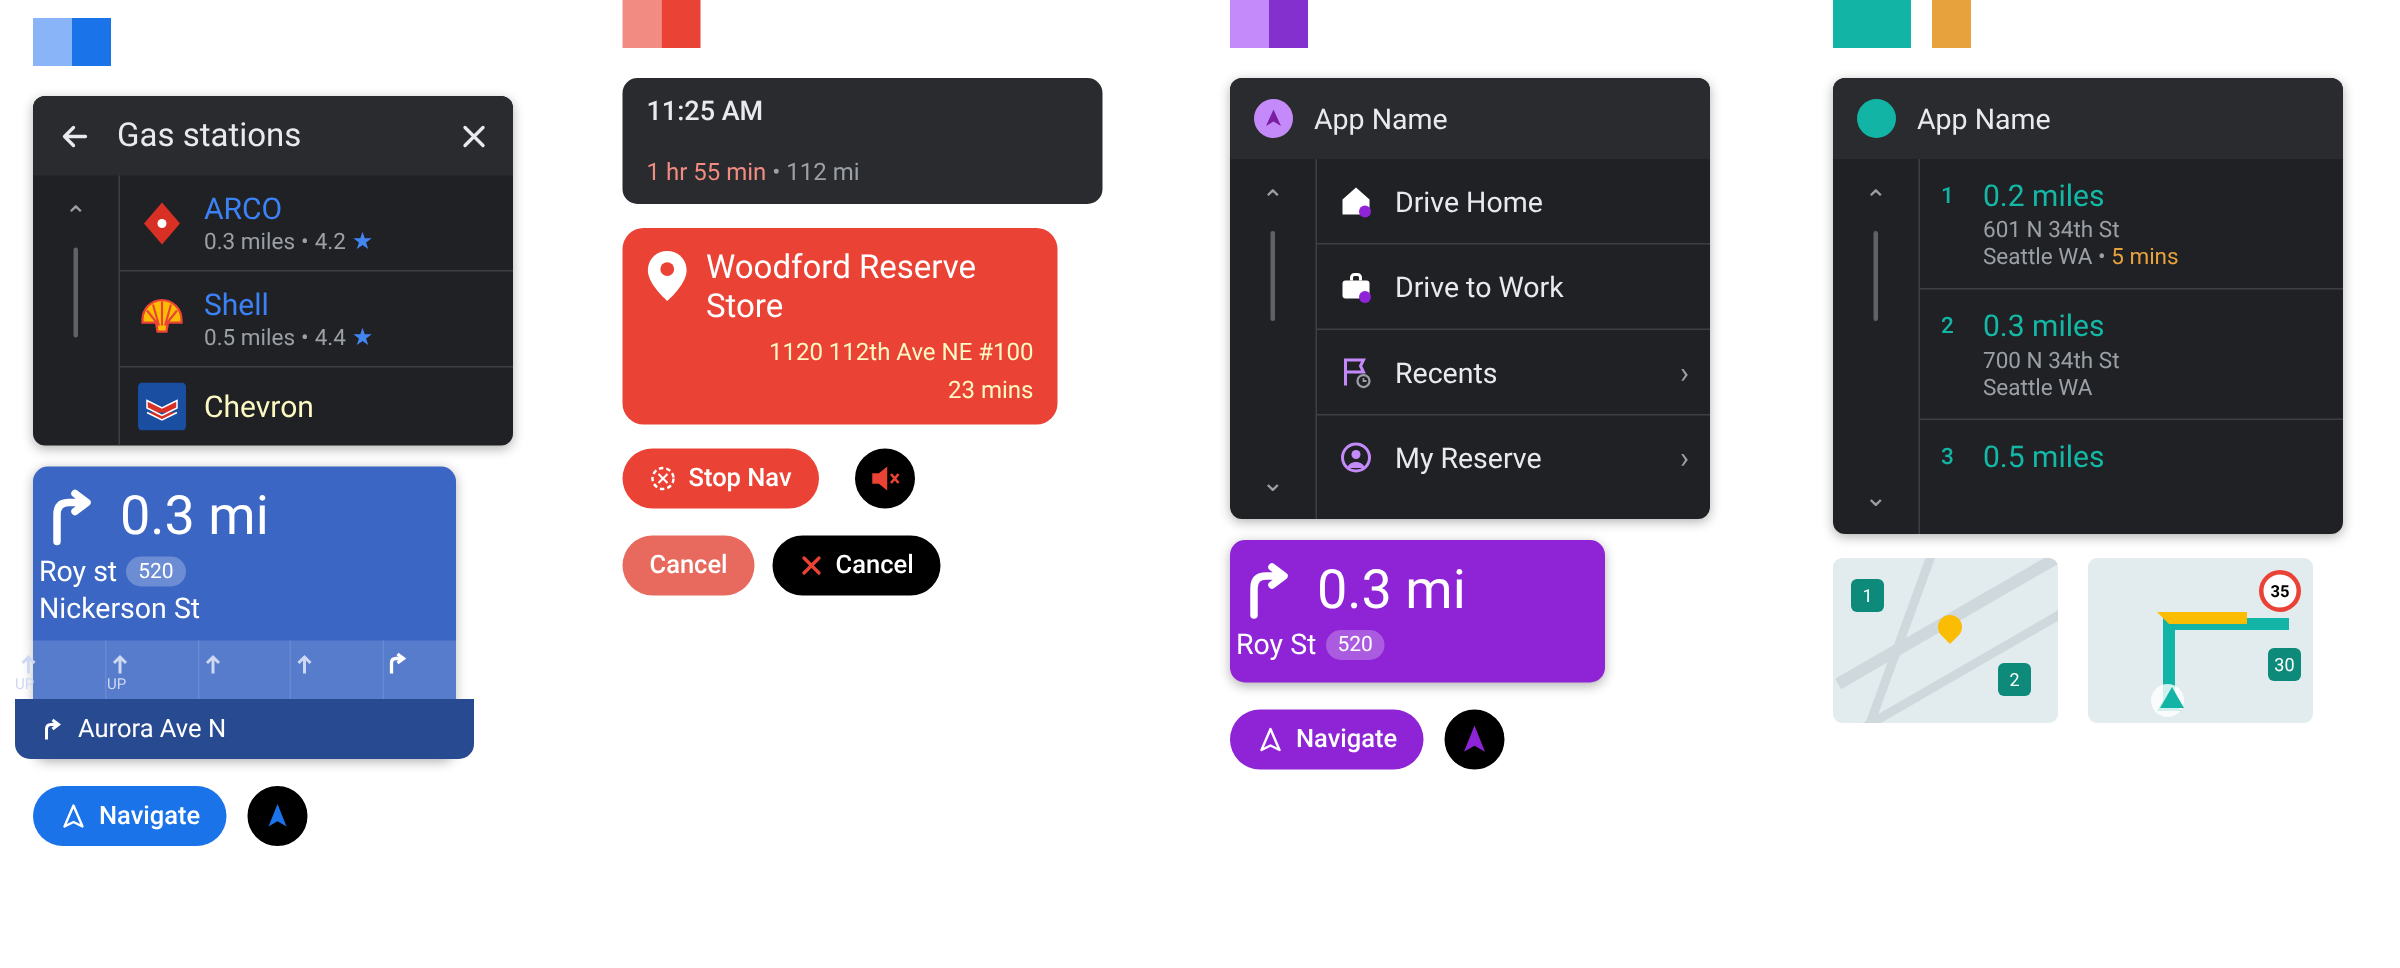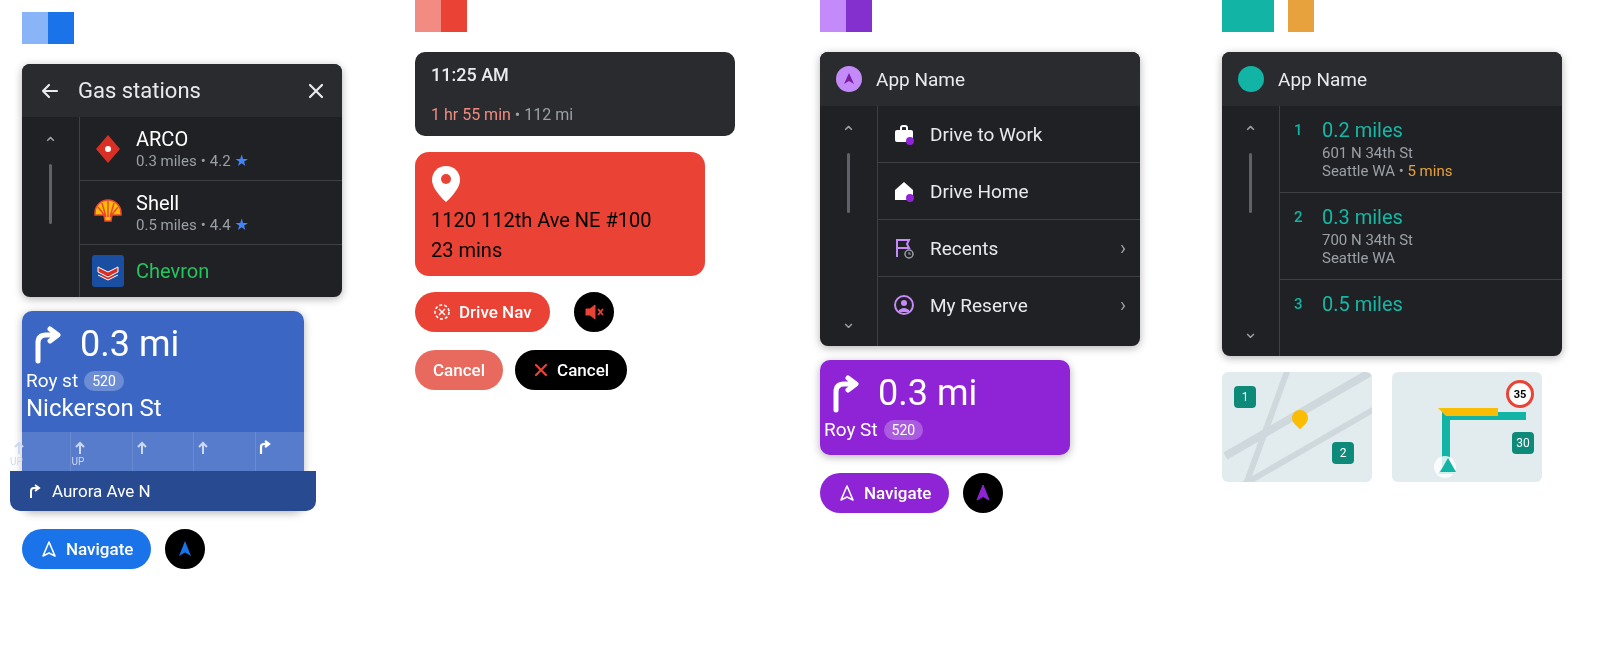--- a/index.html
+++ b/index.html
@@ -20,31 +20,31 @@
   .back-arrow { width:24px; height:24px; margin-right:16px; }
   .header-title { flex:1; font-size:22px; font-weight:400; }
   .close-x { width:20px; height:20px; }
   .list-body { display:flex; }
   .scroll-col { width:58px; display:flex; flex-direction:column; align-items:center; padding-top:12px; border-right:1px solid #3c4043; }
   .scroll-arrow { color:#9aa0a6; font-size:18px; padding:4px 0; }
   .scroll-track { width:3px; height:60px; background:#5f6368; margin-top:6px; border-radius:2px; }
   .list-items { flex:1; }
   .li-row { display:flex; align-items:center; padding:10px 12px; border-bottom:1px solid #3c4043; }
   .li-icon { width:32px; height:32px; margin-right:12px; flex-shrink:0; }
-  .li-text .title { font-size:20px; font-weight:400; color:#ffffff; }
+  .li-text .title { font-size:20px; font-weight:400; color:#3b82f6; }
   .li-text .sub { font-size:15px; color:#9aa0a6; display:flex; align-items:center; gap:4px;}
   .star { color:#4285f4; font-size:16px; }
   
   .nav-card { background:#3b66c4; color:#fff; border-radius:10px; padding:12px 4px 0; box-shadow:0 2px 8px rgba(0,0,0,.3); }
   .nav-top { display:flex; align-items:center; gap:12px; }
   .turn-arrow { width:42px; height:42px; }
   .dist { font-size:36px; font-weight:400; }
   .nav-line2 { font-size:19px; margin-top:4px; display:flex; align-items:center; gap:6px;}
   .badge { background:rgba(255,255,255,.25); border-radius:10px; padding:2px 8px; font-size:14px; }
-  .nav-line3 { font-size:24px; margin-top:2px; }
+  .nav-line3 { font-size:19px; margin-top:2px; }
   .lanes { display:flex; margin:10px -16px 0; background:rgba(255,255,255,.15); }
   .lane { flex:1; display:flex; flex-direction:column; align-items:flex-start; padding:6px 0 4px; color:#cdd8f2; font-size:10px; border-right:1px solid rgba(255,255,255,.1);}
   .lane:last-child{border:none;}
   .lane.active{ color:#fff; }
   .lane svg{width:18px;height:18px;}
   .next-step { display:flex; align-items:center; gap:8px; background:#274a91; margin:0 -16px; padding:10px 16px; border-radius:0 0 10px 10px;}
   .next-step .txt{font-size:17px;}
   
   .pill { display:inline-flex; align-items:center; gap:8px; border-radius:24px; padding:10px 18px; font-size:17px; font-weight:500; cursor:pointer; }
   .pill.blue { background:#1a73e8; color:#fff; }
@@ -53,21 +53,21 @@
   
   .col2 .tabs .t1{background:#f28b82;} .col2 .tabs .t2{background:#ea4335;}
   .status-card{ background:#2a2b2e; border-radius:10px; padding:12px 16px; color:#e8eaed;}
   .status-card .time{font-size:18px; font-weight:500;}
   .status-card .sub{font-size:16px; color:#9aa0a6; margin-top:20px;}
   .status-card .sub .eta{color:#f28b82;}
   .dest-card{ background:#ea4335; color:#fff; border-radius:14px; padding:14px 16px; }
   .dest-top{display:flex; gap:12px;}
   .pin-icon{width:30px;height:36px;}
   .dest-title{font-size:22px; line-height:1.2;}
-  .dest-sub{font-size:20px; color:#000000; margin-top:6px;}
+  .dest-sub{font-size:16px; color:#fef9c3; margin-top:6px;text-align:right;}
   .pill.redfill{background:#ea4335;color:#fff;}
   .pill.redlight{background:#e86a5e;color:#fff;}
   .pill.outline{background:#000;color:#fff;border:2px solid #fff;}
   .circ-btn.redborder{border-color:#fff;}
   .circ-btn.redborder svg path, .circ-btn.redborder svg line{stroke:#ea4335;}
   .row-btns{display:flex;align-items:center; gap:10px; margin-top:14px;}
   
   
   .col3 .tabs .t1{background:#c58af9;} .col3 .tabs .t2{background:#8430ce;}
   .app-header{display:flex;align-items:center;gap:14px;padding:14px 16px;background:#2a2b2e;}
@@ -157,21 +157,21 @@
                 <span class="star">★</span>
               </div>
           </div>
         </div>
         <div class="li-row" style="border:none;">
           <svg class="li-icon" viewBox="0 0 32 32">
               <rect width="32" height="32" rx="3" fill="#1a4ea0"></rect>
               <path d="M6 12l10 5 10-5v5l-10 5-10-5zM6 20l10 5 10-5" stroke="#fff" stroke-width="1" fill="#d93025"></path>
             </svg>
           <div class="li-text">
-            <div class="title" style="color:#22c55e;">Chevron</div>
+            <div class="title" style="color:#fef9c3;">Chevron</div>
           </div>
         </div>
       </div>
     </div>
   </div>
 
   <div class="nav-card" style="margin-top:14px;width:282px;">
     <div class="nav-top">
       <svg class="turn-arrow" viewBox="0 0 42 42">
           <path d="M12 38 V20 Q12 12 20 12 H28 M24 6 l8 6 -8 6" fill="none" stroke="#fff" stroke-width="5" stroke-linecap="round" stroke-linejoin="round"></path>
@@ -245,32 +245,33 @@
     <div class="time">11:25 AM</div>
     <div class="sub"><span class="eta">1 hr 55 min</span><span> • </span><span>112 mi</span></div>
   </div>
 
   <div class="dest-card" style="margin-top:16px;width:290px;">
     <div class="dest-top">
       <svg class="pin-icon" viewBox="0 0 30 36">
           <path d="M15 0C7 0 1 6 1 14c0 10 14 22 14 22s14-12 14-22C29 6 23 0 15 0z" fill="#fff"></path>
           <circle cx="15" cy="13" r="5" fill="#ea4335"></circle>
         </svg>
+      <div class="dest-title">Woodford Reserve Store</div>
     </div>
     <div class="dest-sub">1120 112th Ave NE #100</div>
     <div class="dest-sub">23 mins</div>
   </div>
 
   <div class="row-btns">
     <div class="pill redfill">
       <svg width="18" height="18" viewBox="0 0 18 18">
           <circle cx="9" cy="9" r="7" fill="none" stroke="#fff" stroke-width="1.6" stroke-dasharray="3 2"></circle>
           <path d="M12 6l-6 6M6 6l6 6" stroke="#fff" stroke-width="1.4"></path>
         </svg>
-      <span>Drive Nav</span>
+      <span>Stop Nav</span>
     </div>
     <div class="circ-btn redborder">
       <svg width="22" height="22" viewBox="0 0 22 22">
           <path d="M3 8v6h4l5 4V4L7 8H3z" fill="#ea4335"></path>
           <path d="M15 8l5 6M20 8l-5 6" stroke="#ea4335" stroke-width="1.8"></path>
         </svg>
     </div>
   </div>
 
   <div class="row-btns">
@@ -303,32 +304,32 @@
     </div>
     <div class="list-body">
       <div class="scroll-col" style="height:240px;">
         <div class="scroll-arrow">⌃</div>
         <div class="scroll-track"></div>
         <div class="scroll-arrow down">⌄</div>
       </div>
       <div class="list-items">
         <div class="menu-row">
           <svg class="micon" viewBox="0 0 24 24">
+              <path d="M3 11l9-8 9 8v10H3z" fill="#fff"></path>
+              <circle cx="18" cy="19" r="4" fill="#8e24d6"></circle>
+            </svg>
+          <div class="mlabel">Drive Home</div>
+        </div>
+        <div class="menu-row">
+          <svg class="micon" viewBox="0 0 24 24">
               <rect x="3" y="8" width="18" height="12" rx="2" fill="#fff"></rect>
               <path d="M9 8V6a2 2 0 012-2h2a2 2 0 012 2v2" fill="none" stroke="#fff" stroke-width="2"></path>
               <circle cx="18" cy="19" r="4" fill="#8e24d6"></circle>
             </svg>
           <div class="mlabel">Drive to Work</div>
-        </div>
-        <div class="menu-row">
-          <svg class="micon" viewBox="0 0 24 24">
-              <path d="M3 11l9-8 9 8v10H3z" fill="#fff"></path>
-              <circle cx="18" cy="19" r="4" fill="#8e24d6"></circle>
-            </svg>
-          <div class="mlabel">Drive Home</div>
         </div>
         <div class="menu-row">
           <svg class="micon" viewBox="0 0 24 24">
               <path d="M5 3v18M5 4h12l-2 4 2 4H5" fill="none" stroke="#c58af9" stroke-width="2"></path>
               <circle cx="17" cy="18" r="4" fill="none" stroke="#9aa0a6" stroke-width="1.5"></circle>
               <path d="M17 16v2h2" stroke="#9aa0a6" stroke-width="1.2"></path>
             </svg>
           <div class="mlabel">Recents</div>
           <div class="menu-chev">›</div>
         </div>

